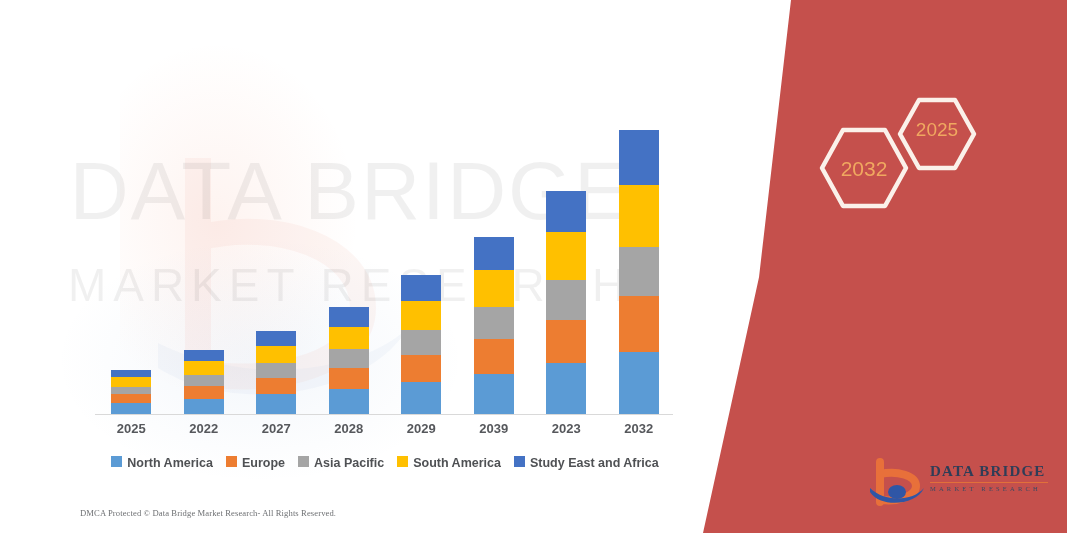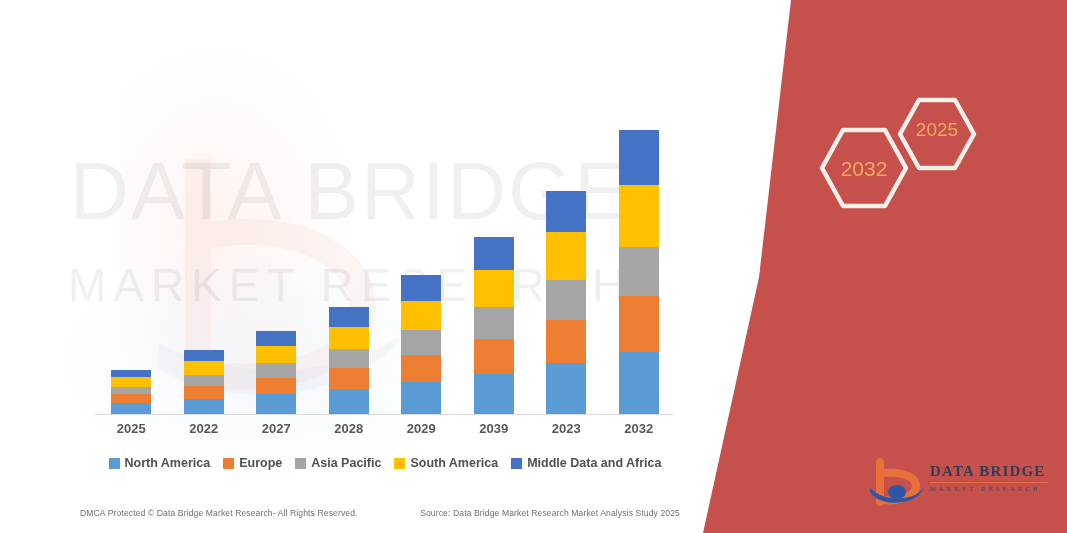--- a/index.html
+++ b/index.html
@@ -61,29 +61,29 @@
     display:flex; justify-content:space-around;
   }
   .xlabel { width:72px; text-align:center; font-size:13px; font-weight:bold; color:#56585c; }
 
   
   .legend {
     position:absolute; left:95px; top:456px; width:580px;
     display:flex; justify-content:center; align-items:center; gap:13px;
     flex-wrap:nowrap;
   }
-  .legend-item { display:flex; align-items:center; gap:5px; white-space:nowrap; }
+  .legend-item { display:flex; align-items:flex-start; gap:5px; white-space:nowrap; }
   .legend-swatch { width:11px; height:11px; display:inline-block; }
   .legend-label { font-size:12.5px; font-weight:bold; color:#4f5154; }
 
   
   .footer {
     position:absolute; left:80px; top:508px; width:600px;
     display:flex; justify-content:space-between; align-items:center;
-    font-family:Liberation Sans, sans-serif;
+    font-family:Liberation Serif, serif;
     font-size:8.6px; color:#6e7073; letter-spacing:0.1px;
   }
 
   
   .right-panel {
     position:absolute; right:0; top:0; width:400px; height:533px;
     background:#c5504c;
     clip-path:polygon(31% 0%, 100% 0%, 100% 100%, 9% 100%, 23% 52%);
     overflow:hidden;
   }
@@ -235,27 +235,26 @@
       <div class="legend-item">
         <span class="legend-swatch" style="background: rgb(165, 165, 165);"></span>
         <span class="legend-label">Asia Pacific</span>
       </div>
       <div class="legend-item">
         <span class="legend-swatch" style="background: rgb(255, 192, 0);"></span>
         <span class="legend-label">South America</span>
       </div>
       <div class="legend-item">
         <span class="legend-swatch" style="background: rgb(68, 114, 196);"></span>
-        <span class="legend-label">Middle Data and Africa</span>
+        <span class="legend-label">Study East and Africa</span>
       </div>
     </div>
 
   <div class="footer">
     <span>DMCA Protected © Data Bridge Market Research-  All Rights Reserved.</span>
-    <span>Source: Data Bridge Market Research  Market Analysis Study 2025</span>
   </div>
 
   <div class="right-panel"></div>
 
 
   <div class="hexwrap">
     <div class="hex hex-2032">
       <svg width="92" height="84" viewBox="0 0 92 84">
         <polygon points="25,4 67,4 88,42 67,80 25,80 4,42" fill="none" stroke="#fbf1ea" stroke-width="4.5" stroke-linejoin="round"></polygon>
       </svg>

